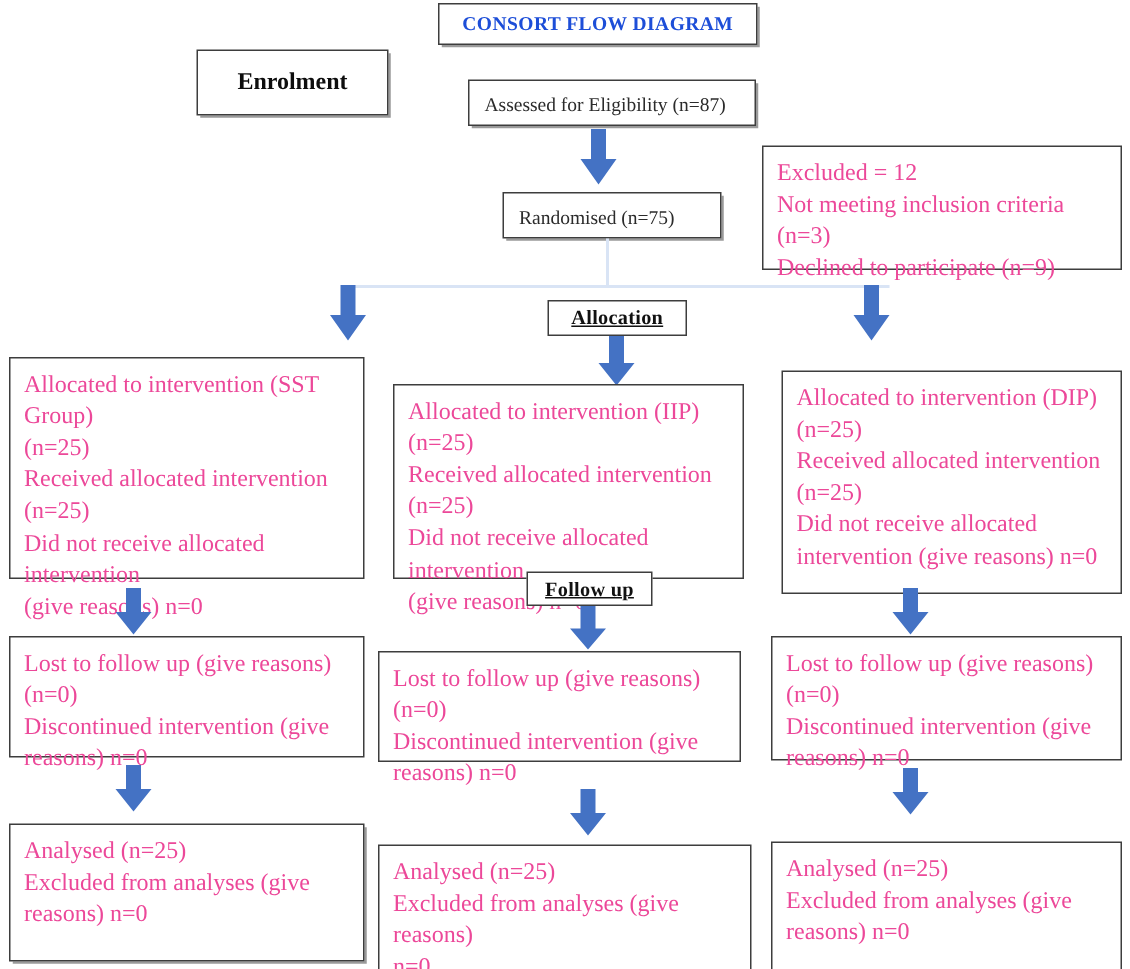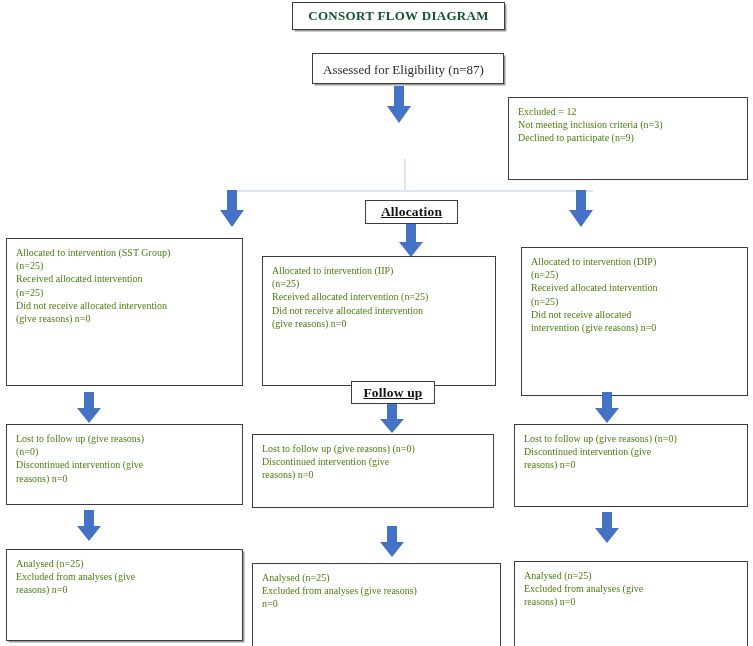--- a/index.html
+++ b/index.html
@@ -19,43 +19,43 @@
   .box {
     position: absolute;
     box-sizing: border-box;
     background: #ffffff;
     border: 1.5px solid #3d3d3d;
   }
   .box-shadow {
     box-shadow: 2px 2px 0 -0.5px #9a9a9a;
   }
   .box-text {
-    font-size: 10px;
+    font-size: 16px;
     line-height: 1.32;
     padding: 7px 9px 5px 9px;
     white-space: pre-line;
-    color: #4d7c0f;
+    color: #ec4899;
   }
   .label-box {
     display: flex;
     align-items: center;
     justify-content: center;
   }
   .label-text {
     font-weight: bold;
     font-size: 13.5px;
     color: #111111;
     letter-spacing: 0.2px;
     text-decoration: underline;
   }
   .title-text {
     font-weight: bold;
     font-size: 13px;
     letter-spacing: 0.3px;
-    color: #14532d;
+    color: #1d4ed8;
   }
   .enrol-text {
     font-weight: bold;
     font-size: 16px;
     color: #0d0d0d;
   }
   .center-text {
     font-size: 13px;
     line-height: 1.3;
     padding: 8px 10px;
@@ -77,37 +77,43 @@
 </style>
 </head>
 <body>
 
 <div id="diagram">
 
   <div class="box box-shadow label-box" style="left:292px; top:2px; width:213px; height:28px;">
     <span class="title-text">CONSORT FLOW DIAGRAM</span>
   </div>
 
+  <div class="box box-shadow label-box" style="left:131px; top:33px; width:128px; height:44px;">
+    <span class="enrol-text">Enrolment</span>
+  </div>
 
   <div class="box box-shadow" style="left:312px; top:53px; width:192px; height:31px;">
     <div class="center-text">Assessed for Eligibility (n=87)</div>
   </div>
 
   <div class="arrow" style="left:386px; top:86px; width:26px; height:38px;">
     <svg width="26" height="38" viewBox="0 0 26 38">
       <polygon points="8,0 18,0 18,20 25,20 13,37 1,20 8,20" fill="#4472C4"></polygon>
     </svg>
   </div>
 
   <div class="box" style="left:508px; top:97px; width:240px; height:83px;">
     <div class="box-text">Excluded = 12
 Not meeting inclusion criteria (n=3)
 Declined to participate (n=9)</div>
   </div>
 
+  <div class="box box-shadow" style="left:335px; top:128px; width:146px; height:31px;">
+    <div class="center-text">Randomised (n=75)</div>
+  </div>
 
   <div class="connector vline" style="left:404px; top:159px; height:32px;"></div>
 
   <div class="connector hline" style="left:232px; top:190px; width:352px;"></div>
   <div class="connector hline" style="left:584px; top:190px; width:9px;"></div>
 
   <div class="arrow" style="left:219px; top:190px; width:26px; height:38px;">
     <svg width="26" height="38" viewBox="0 0 26 38">
       <polygon points="8,0 18,0 18,20 25,20 13,37 1,20 8,20" fill="#4472C4"></polygon>
     </svg>

